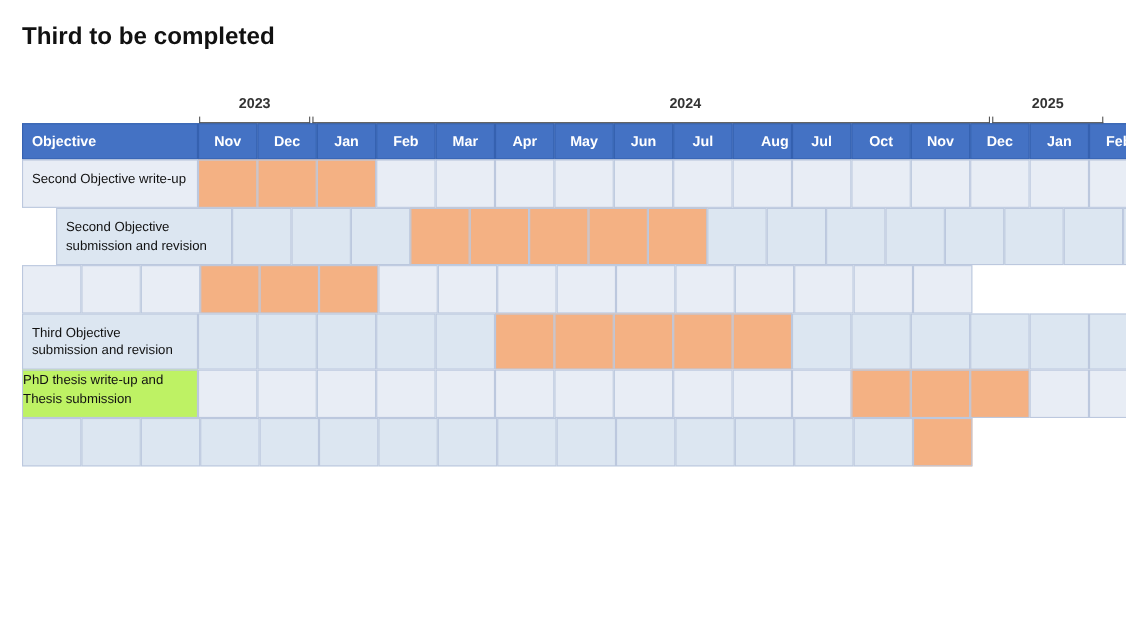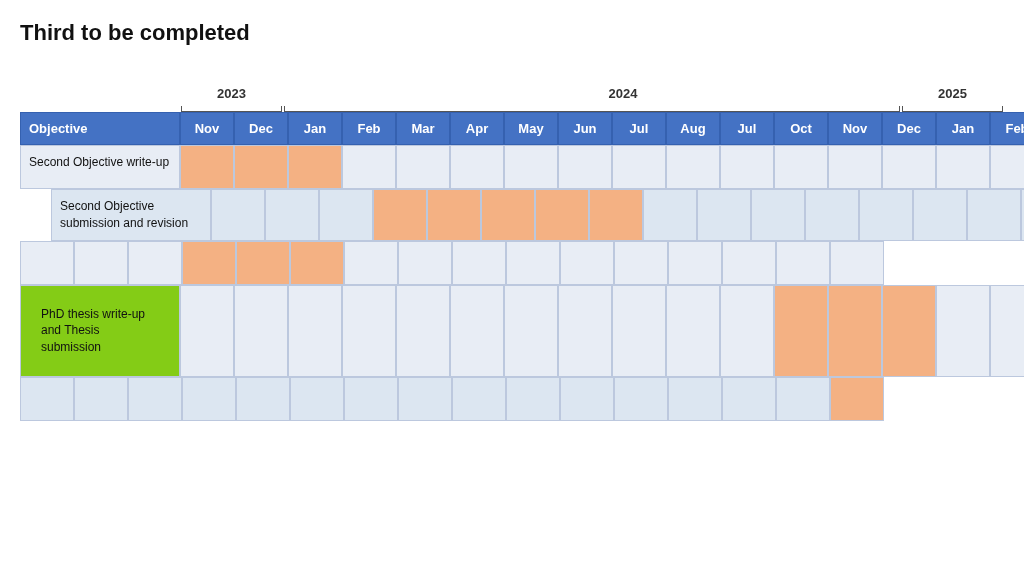--- a/index.html
+++ b/index.html
@@ -64,21 +64,21 @@
         <div style="width: 160px; min-width: 160px; background: rgb(68, 114, 196); color: rgb(255, 255, 255); font-weight: 700; font-size: 13px; padding: 8px; border: 1px solid rgb(53, 97, 176);">Objective</div>
         <div style="width: 54px; min-width: 54px; background: rgb(68, 114, 196); color: rgb(255, 255, 255); font-weight: 700; font-size: 13px; text-align: center; padding: 8px 2px; border: 1px solid rgb(53, 97, 176);">Nov</div>
         <div style="width: 54px; min-width: 54px; background: rgb(68, 114, 196); color: rgb(255, 255, 255); font-weight: 700; font-size: 13px; text-align: center; padding: 8px 2px; border: 1px solid rgb(53, 97, 176);">Dec</div>
         <div style="width: 54px; min-width: 54px; background: rgb(68, 114, 196); color: rgb(255, 255, 255); font-weight: 700; font-size: 13px; text-align: center; padding: 8px 2px; border: 1px solid rgb(53, 97, 176);">Jan</div>
         <div style="width: 54px; min-width: 54px; background: rgb(68, 114, 196); color: rgb(255, 255, 255); font-weight: 700; font-size: 13px; text-align: center; padding: 8px 2px; border: 1px solid rgb(53, 97, 176);">Feb</div>
         <div style="width: 54px; min-width: 54px; background: rgb(68, 114, 196); color: rgb(255, 255, 255); font-weight: 700; font-size: 13px; text-align: center; padding: 8px 2px; border: 1px solid rgb(53, 97, 176);">Mar</div>
         <div style="width: 54px; min-width: 54px; background: rgb(68, 114, 196); color: rgb(255, 255, 255); font-weight: 700; font-size: 13px; text-align: center; padding: 8px 2px; border: 1px solid rgb(53, 97, 176);">Apr</div>
         <div style="width: 54px; min-width: 54px; background: rgb(68, 114, 196); color: rgb(255, 255, 255); font-weight: 700; font-size: 13px; text-align: center; padding: 8px 2px; border: 1px solid rgb(53, 97, 176);">May</div>
         <div style="width: 54px; min-width: 54px; background: rgb(68, 114, 196); color: rgb(255, 255, 255); font-weight: 700; font-size: 13px; text-align: center; padding: 8px 2px; border: 1px solid rgb(53, 97, 176);">Jun</div>
         <div style="width: 54px; min-width: 54px; background: rgb(68, 114, 196); color: rgb(255, 255, 255); font-weight: 700; font-size: 13px; text-align: center; padding: 8px 2px; border: 1px solid rgb(53, 97, 176);">Jul</div>
-        <div style="width: 54px; min-width: 54px; background: rgb(68, 114, 196); color: rgb(255, 255, 255); font-weight: 700; font-size: 13px; text-align: center; padding: 8px 2px; border: 1px solid rgb(53, 97, 176);">Aug</div>
+        <div style="width: 54px; min-width: 54px; background: rgb(68, 114, 196); color: rgb(255, 255, 255); font-weight: 700; font-size: 13px; text-align: right; padding: 8px 2px; border: 1px solid rgb(53, 97, 176);">Aug</div>
         <div style="width: 54px; min-width: 54px; background: rgb(68, 114, 196); color: rgb(255, 255, 255); font-weight: 700; font-size: 13px; text-align: center; padding: 8px 2px; border: 1px solid rgb(53, 97, 176);">Jul</div>
         <div style="width: 54px; min-width: 54px; background: rgb(68, 114, 196); color: rgb(255, 255, 255); font-weight: 700; font-size: 13px; text-align: center; padding: 8px 2px; border: 1px solid rgb(53, 97, 176);">Oct</div>
         <div style="width: 54px; min-width: 54px; background: rgb(68, 114, 196); color: rgb(255, 255, 255); font-weight: 700; font-size: 13px; text-align: center; padding: 8px 2px; border: 1px solid rgb(53, 97, 176);">Nov</div>
         <div style="width: 54px; min-width: 54px; background: rgb(68, 114, 196); color: rgb(255, 255, 255); font-weight: 700; font-size: 13px; text-align: center; padding: 8px 2px; border: 1px solid rgb(53, 97, 176);">Dec</div>
         <div style="width: 54px; min-width: 54px; background: rgb(68, 114, 196); color: rgb(255, 255, 255); font-weight: 700; font-size: 13px; text-align: center; padding: 8px 2px; border: 1px solid rgb(53, 97, 176);">Jan</div>
         <div style="width: 54px; min-width: 54px; background: rgb(68, 114, 196); color: rgb(255, 255, 255); font-weight: 700; font-size: 13px; text-align: center; padding: 8px 2px; border: 1px solid rgb(53, 97, 176);">Feb</div>
       </div>
       <div style="display: flex;">
         <div style="width: 160px; min-width: 160px; font-size: 12px; color: rgb(17, 17, 17); padding: 8px; border: 1px solid rgb(188, 200, 222); background: rgb(232, 237, 245); line-height: 1.4;">Second Objective write-up</div>
         <div style="width: 54px; min-width: 54px; border: 1px solid rgb(188, 200, 222); min-height: 44px; background: rgb(244, 177, 131);"></div>
@@ -129,21 +129,40 @@
         <div style="width: 54px; min-width: 54px; border: 1px solid rgb(188, 200, 222); min-height: 44px; background: rgb(232, 237, 245);"></div>
         <div style="width: 54px; min-width: 54px; border: 1px solid rgb(188, 200, 222); min-height: 44px; background: rgb(232, 237, 245);"></div>
         <div style="width: 54px; min-width: 54px; border: 1px solid rgb(188, 200, 222); min-height: 44px; background: rgb(232, 237, 245);"></div>
         <div style="width: 54px; min-width: 54px; border: 1px solid rgb(188, 200, 222); min-height: 44px; background: rgb(232, 237, 245);"></div>
         <div style="width: 54px; min-width: 54px; border: 1px solid rgb(188, 200, 222); min-height: 44px; background: rgb(232, 237, 245);"></div>
         <div style="width: 54px; min-width: 54px; border: 1px solid rgb(188, 200, 222); min-height: 44px; background: rgb(232, 237, 245);"></div>
         <div style="width: 54px; min-width: 54px; border: 1px solid rgb(188, 200, 222); min-height: 44px; background: rgb(232, 237, 245);"></div>
         <div style="width: 54px; min-width: 54px; border: 1px solid rgb(188, 200, 222); min-height: 44px; background: rgb(232, 237, 245);"></div>
       </div>
       <div style="display: flex;">
-        <div style="width: 160px; min-width: 160px; font-size: 12px; color: rgb(17, 17, 17); padding: 20px; border: 1px solid rgb(188, 200, 222); background: #84cc16; line-height: 1.4;">PhD thesis write-up and Thesis submission</div>
+        <div style="width: 160px; min-width: 160px; font-size: 12px; color: rgb(17, 17, 17); padding: 8px; border: 1px solid rgb(188, 200, 222); background: rgb(220, 230, 241); line-height: 1.4;">Third Objective submission and revision</div>
+        <div style="width: 54px; min-width: 54px; border: 1px solid rgb(188, 200, 222); min-height: 44px; background: rgb(220, 230, 241);"></div>
+        <div style="width: 54px; min-width: 54px; border: 1px solid rgb(188, 200, 222); min-height: 44px; background: rgb(220, 230, 241);"></div>
+        <div style="width: 54px; min-width: 54px; border: 1px solid rgb(188, 200, 222); min-height: 44px; background: rgb(220, 230, 241);"></div>
+        <div style="width: 54px; min-width: 54px; border: 1px solid rgb(188, 200, 222); min-height: 44px; background: rgb(220, 230, 241);"></div>
+        <div style="width: 54px; min-width: 54px; border: 1px solid rgb(188, 200, 222); min-height: 44px; background: rgb(220, 230, 241);"></div>
+        <div style="width: 54px; min-width: 54px; border: 1px solid rgb(188, 200, 222); min-height: 44px; background: rgb(244, 177, 131);"></div>
+        <div style="width: 54px; min-width: 54px; border: 1px solid rgb(188, 200, 222); min-height: 44px; background: rgb(244, 177, 131);"></div>
+        <div style="width: 54px; min-width: 54px; border: 1px solid rgb(188, 200, 222); min-height: 44px; background: rgb(244, 177, 131);"></div>
+        <div style="width: 54px; min-width: 54px; border: 1px solid rgb(188, 200, 222); min-height: 44px; background: rgb(244, 177, 131);"></div>
+        <div style="width: 54px; min-width: 54px; border: 1px solid rgb(188, 200, 222); min-height: 44px; background: rgb(244, 177, 131);"></div>
+        <div style="width: 54px; min-width: 54px; border: 1px solid rgb(188, 200, 222); min-height: 44px; background: rgb(220, 230, 241);"></div>
+        <div style="width: 54px; min-width: 54px; border: 1px solid rgb(188, 200, 222); min-height: 44px; background: rgb(220, 230, 241);"></div>
+        <div style="width: 54px; min-width: 54px; border: 1px solid rgb(188, 200, 222); min-height: 44px; background: rgb(220, 230, 241);"></div>
+        <div style="width: 54px; min-width: 54px; border: 1px solid rgb(188, 200, 222); min-height: 44px; background: rgb(220, 230, 241);"></div>
+        <div style="width: 54px; min-width: 54px; border: 1px solid rgb(188, 200, 222); min-height: 44px; background: rgb(220, 230, 241);"></div>
+        <div style="width: 54px; min-width: 54px; border: 1px solid rgb(188, 200, 222); min-height: 44px; background: rgb(220, 230, 241);"></div>
+      </div>
+      <div style="display: flex;">
+        <div style="width: 160px; min-width: 160px; font-size: 12px; color: rgb(17, 17, 17); padding: 0; border: 1px solid rgb(188, 200, 222); background: #bef264; line-height: 1.4;">PhD thesis write-up and Thesis submission</div>
         <div style="width: 54px; min-width: 54px; border: 1px solid rgb(188, 200, 222); min-height: 44px; background: rgb(232, 237, 245);"></div>
         <div style="width: 54px; min-width: 54px; border: 1px solid rgb(188, 200, 222); min-height: 44px; background: rgb(232, 237, 245);"></div>
         <div style="width: 54px; min-width: 54px; border: 1px solid rgb(188, 200, 222); min-height: 44px; background: rgb(232, 237, 245);"></div>
         <div style="width: 54px; min-width: 54px; border: 1px solid rgb(188, 200, 222); min-height: 44px; background: rgb(232, 237, 245);"></div>
         <div style="width: 54px; min-width: 54px; border: 1px solid rgb(188, 200, 222); min-height: 44px; background: rgb(232, 237, 245);"></div>
         <div style="width: 54px; min-width: 54px; border: 1px solid rgb(188, 200, 222); min-height: 44px; background: rgb(232, 237, 245);"></div>
         <div style="width: 54px; min-width: 54px; border: 1px solid rgb(188, 200, 222); min-height: 44px; background: rgb(232, 237, 245);"></div>
         <div style="width: 54px; min-width: 54px; border: 1px solid rgb(188, 200, 222); min-height: 44px; background: rgb(232, 237, 245);"></div>
         <div style="width: 54px; min-width: 54px; border: 1px solid rgb(188, 200, 222); min-height: 44px; background: rgb(232, 237, 245);"></div>
         <div style="width: 54px; min-width: 54px; border: 1px solid rgb(188, 200, 222); min-height: 44px; background: rgb(232, 237, 245);"></div>

